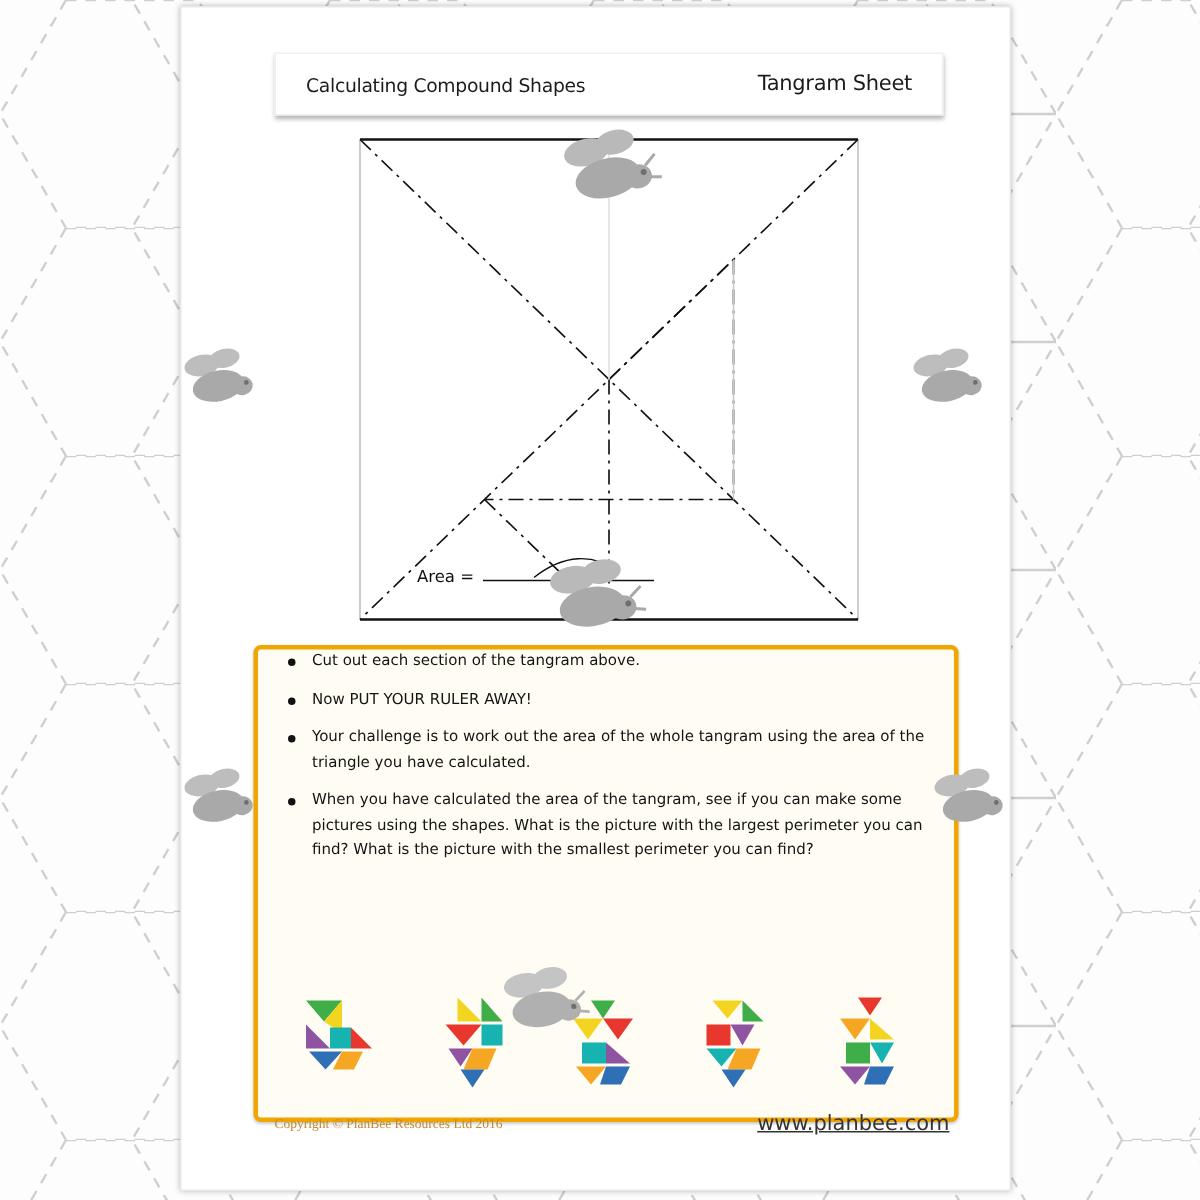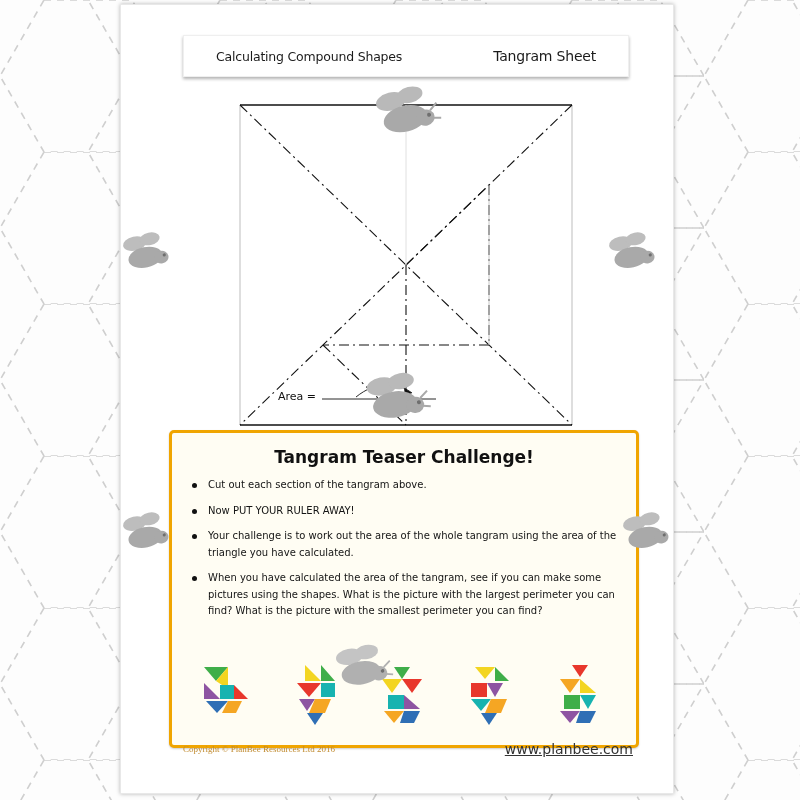--- a/index.html
+++ b/index.html
@@ -46,42 +46,42 @@
     background: #ffffff;
     box-shadow: 0 2px 3px rgba(0,0,0,0.30);
     border: 1px solid #efefef;
   }
   .banner-inner {
     position: absolute;
     inset: 0;
     display: flex;
     align-items: center;
     justify-content: space-between;
-    padding: 0 32px;
+    padding: 0 20px;
     box-sizing: border-box;
     text-align: center;
   }
   .banner-title {
     font-family: "DejaVu Sans", sans-serif;
     font-size: 12.5px;
     color: #1b1b1b;
     letter-spacing: -0.2px;
   }
   .banner-right {
     font-family: "DejaVu Sans", sans-serif;
     font-size: 14px;
     color: #1b1b1b;
     letter-spacing: -0.2px;
   }
 
   
   .tangram-area {
     position: absolute;
     left: 115px;
-    top: 92px;
+    top: 80px;
     width: 340px;
     height: 340px;
   }
 
   
   .challenge {
     position: absolute;
     left: 48px;
     top: 425px;
     width: 470px;
@@ -230,21 +230,20 @@
 
         <g>
           <text x="42" y="303" font-family="DejaVu Sans, sans-serif" font-size="11" fill="#111">Area =</text>
           <line x1="86" y1="302" x2="200" y2="302" stroke="#111" stroke-width="0.9"></line>
         </g>
       </svg>
       
     </div>
 
     <div class="challenge">
-      <div class="challenge-title">Tangram Teaser Challenge!</div>
       <ul class="bullets">
         <li>Cut out each section of the tangram above.</li>
         <li>Now PUT YOUR RULER AWAY!</li>
         <li>Your challenge is to work out the area of the whole tangram using the area of the triangle you have calculated.</li>
         <li>When you have calculated the area of the tangram, see if you can make some pictures using the shapes. What is the picture with the largest perimeter you can find? What is the picture with the smallest perimeter you can find?</li>
       </ul>
 
       <div class="figures">
 
         <div class="figure">

